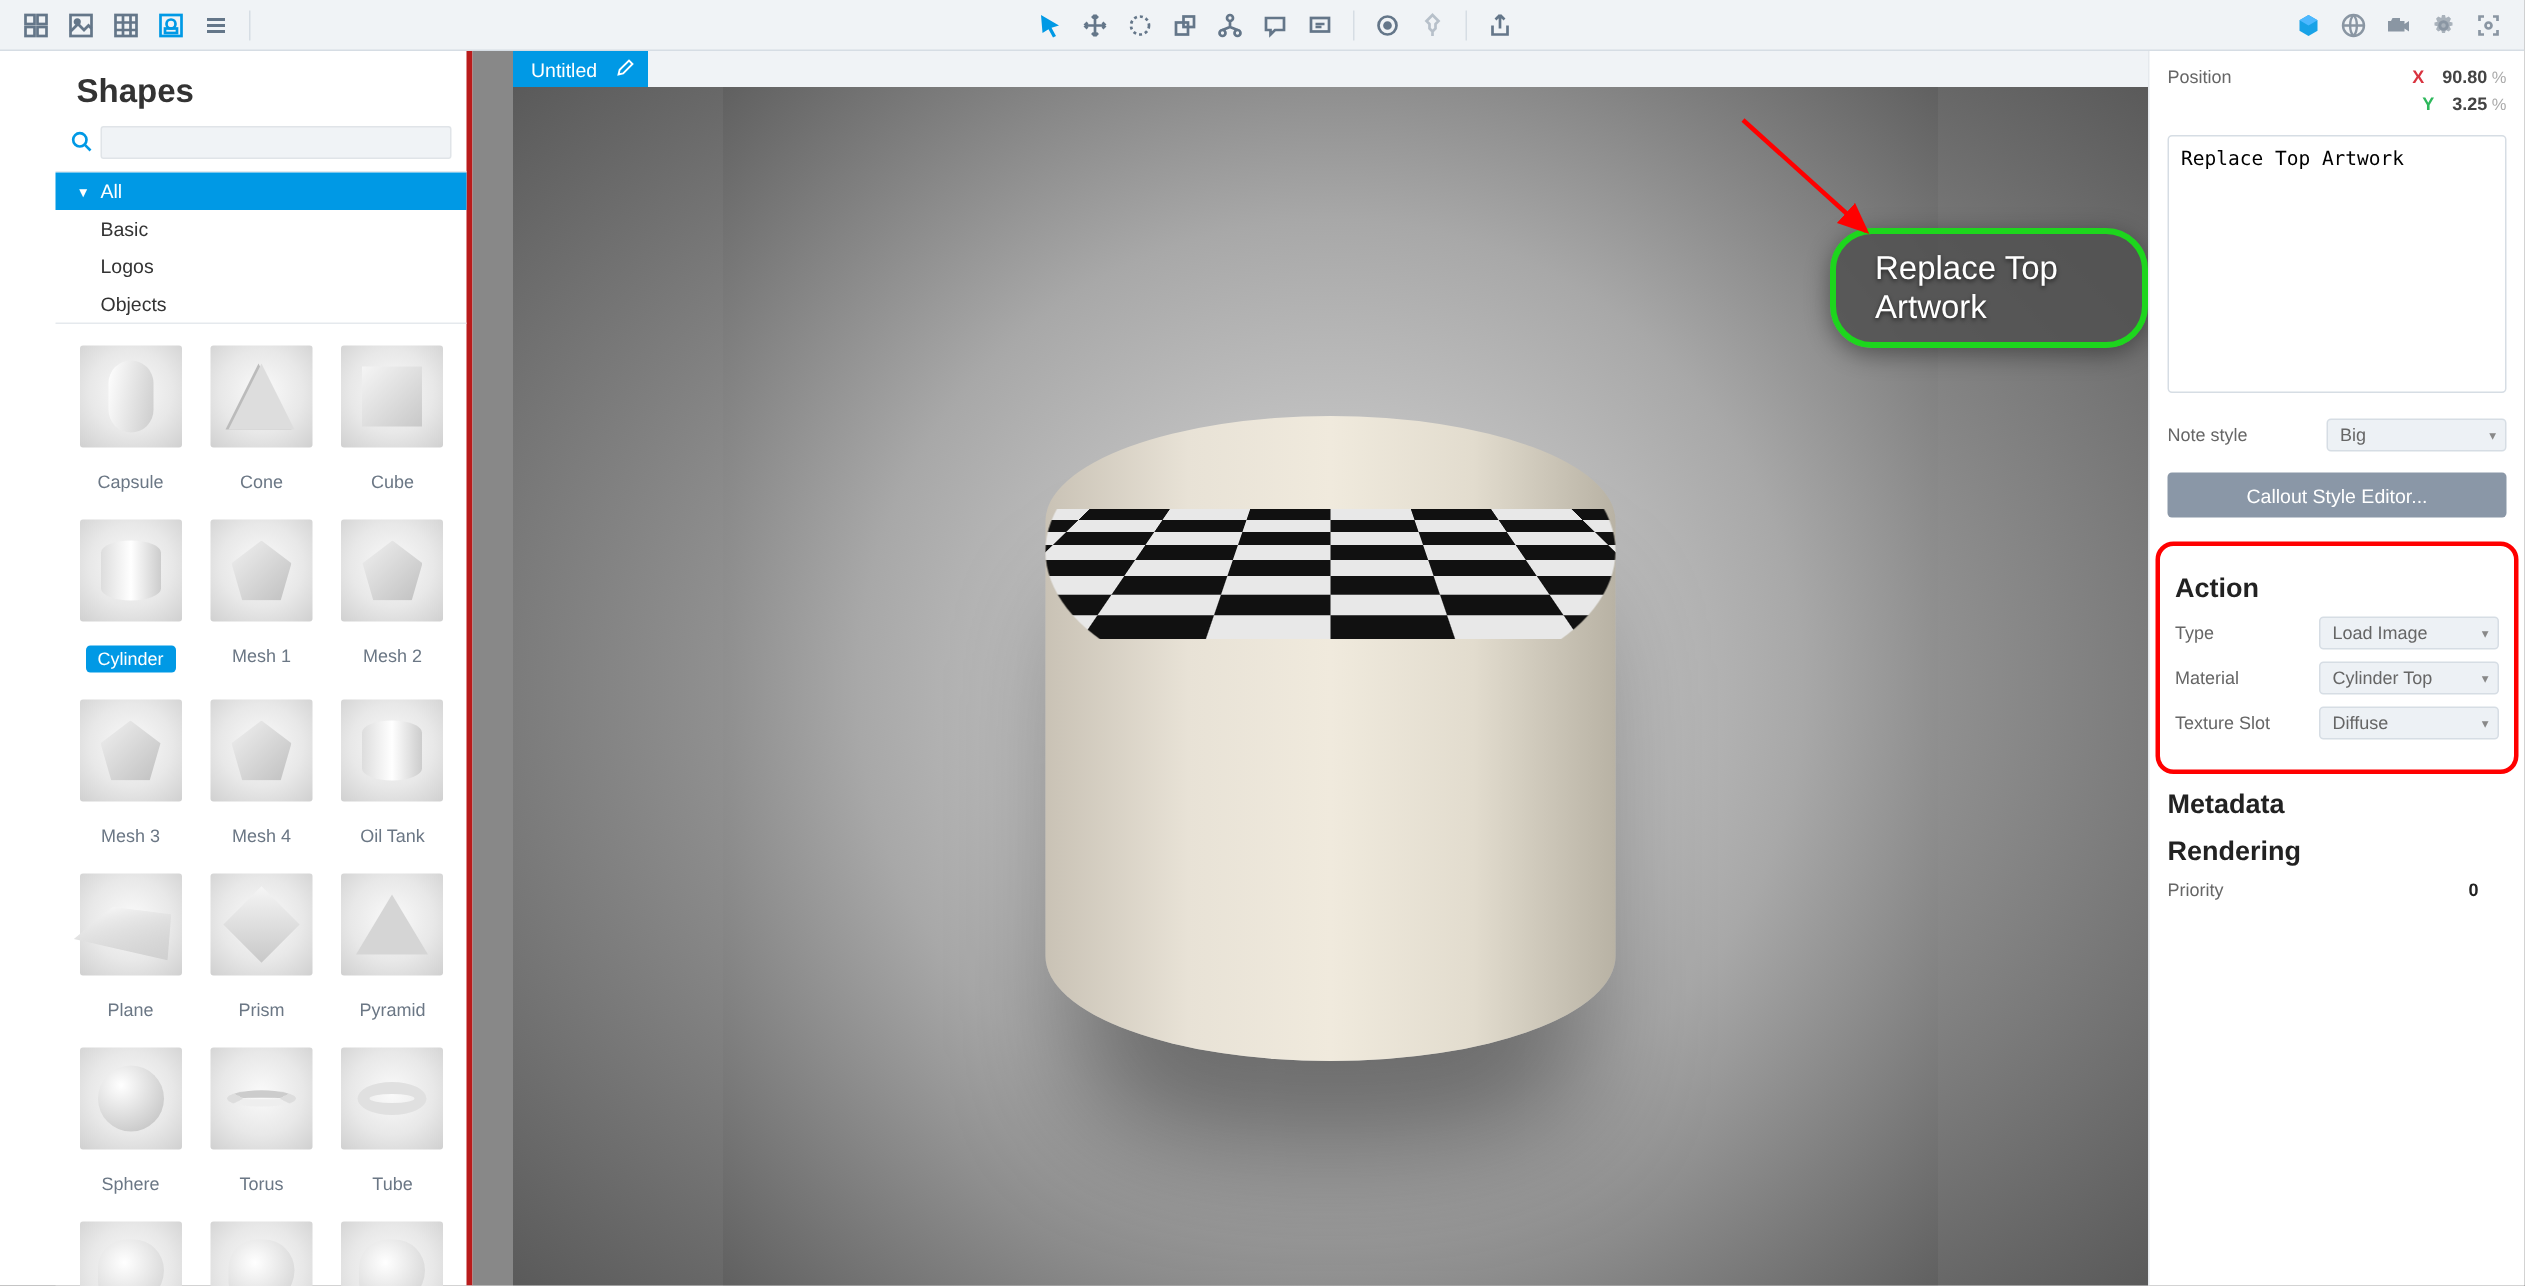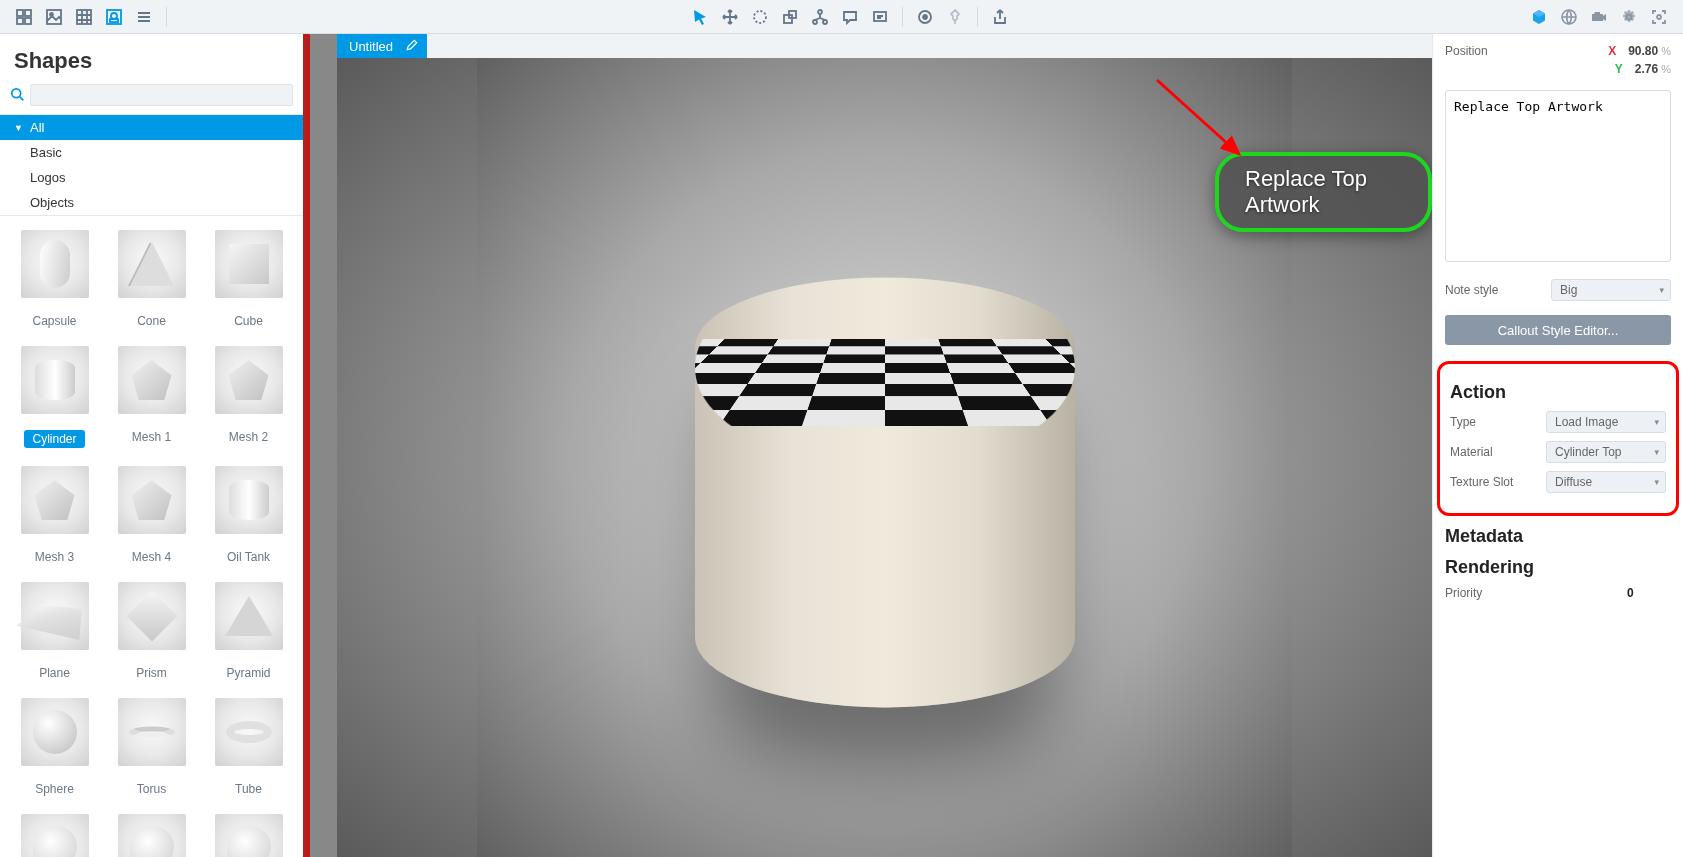--- a/index.html
+++ b/index.html
@@ -8,21 +8,21 @@
 .tb-group { display: flex; gap: 2px; align-items: center; }
 .tb-sep { width: 1px; height: 20px; background: #d6dde4; margin: 0 8px; }
 .tb-btn { width: 28px; height: 28px; display: flex; align-items: center; justify-content: center; border-radius: 3px; cursor: pointer; color: #647689; }
 .tb-btn.active { color: #0099e5; }
 .tb-spacer { flex: 1; }
 .tb-right .tb-btn { color: #8a96a3; }
 .tb-right .tb-btn.blue { color: #0099e5; }
 
 .main { display: flex; height: calc(100% - 34px); }
 
-.sidebar { width: 310px; border-right: 7px solid #b91c1c; display: flex; flex-direction: column; background: #fff; }
+.sidebar { width: 278px; border-right: 4px solid #b91c1c; display: flex; flex-direction: column; background: #fff; margin-left: 37px; }
 .panel-title { font-size: 22px; font-weight: 600; padding: 14px 14px 10px; }
 .search-row { padding: 0 10px 8px; display: flex; align-items: center; gap: 4px; }
 .search-row svg { flex-shrink: 0; }
 .search-row input { flex: 1; height: 22px; background: #f0f3f6; border: 1px solid #e0e4e8; border-radius: 2px; padding: 0 6px; font-size: 12px; }
 .cat-list { border-top: 1px solid #e5e9ed; }
 .cat-item { padding: 5px 14px 5px 30px; font-size: 13px; cursor: pointer; position: relative; }
 .cat-item.active { background: #0099e5; color: #fff; }
 .cat-item.active::before { content: "▼"; position: absolute; left: 14px; font-size: 9px; top: 8px; }
 .shapes-grid { flex: 1; overflow-y: auto; padding: 14px 10px; border-top: 1px solid #e5e9ed; display: grid; grid-template-columns: repeat(3, 1fr); gap: 18px 8px; }
 .shape-cell { display: flex; flex-direction: column; align-items: center; gap: 16px; cursor: pointer; }
@@ -43,21 +43,21 @@
 
 .callout-pill { position: absolute; left: 878px; top: 94px; background: rgba(80,80,80,0.85); border: 4px solid #1dd61d; border-radius: 28px; padding: 10px 26px; color: #fff; font-size: 22px; text-shadow: 0 1px 3px rgba(0,0,0,0.6); box-shadow: 0 4px 16px rgba(0,0,0,0.4); }
 
 .arrow { position: absolute; pointer-events: none; }
 
 .inspector { width: 251px; border-left: 1px solid #e5e9ed; background: #fff; padding: 10px 12px; overflow-y: auto; font-size: 13px; color: #444; position: relative; }
 .insp-row { display: grid; grid-template-columns: 1fr auto auto; gap: 6px; align-items: center; margin-bottom: 4px; font-size: 12px; }
 .insp-row .lbl { color: #666; }
 .axis-x { color: #d9333f; font-weight: 600; text-align: center; width: 20px; }
 .axis-y { color: #2eb85c; font-weight: 600; text-align: center; width: 20px; }
-.val { text-align: left; font-weight: 600; min-width: 44px; }
+.val { text-align: center; font-weight: 600; min-width: 44px; }
 .pct { color: #aaa; font-size: 11px; margin-left: 3px; }
 .textarea { width: 100%; height: 172px; border: 1px solid #d6dde4; border-radius: 3px; padding: 8px; font-size: 13px; resize: none; margin: 10px 0 6px; }
 .insp-field { display: flex; justify-content: space-between; align-items: center; margin: 8px 0; font-size: 12px; color: #666; }
 .select { width: 120px; height: 22px; background: #edf1f5; border: 1px solid #d6dde4; border-radius: 3px; font-size: 12px; display: flex; align-items: center; justify-content: space-between; padding: 0 6px 0 8px; cursor: pointer; }
 .select .caret { font-size: 9px; color: #888; }
 .big-btn { width: 100%; height: 30px; background: #8a97a7; color: #fff; border: none; border-radius: 3px; font-size: 13px; cursor: pointer; margin: 6px 0 10px; }
 .section-title { font-size: 18px; font-weight: 700; margin: 10px 0 8px; color: #222; }
 .action-box { border: 3px solid #ff0000; border-radius: 12px; padding: 8px 10px 12px; margin: 6px -8px 8px -8px; }
 
 
@@ -416,21 +416,21 @@
 
   <div class="inspector">
     <div class="insp-row">
       <span class="lbl">Position</span>
       <span class="axis-x">X</span>
       <span><span class="val">90.80</span><span class="pct">%</span></span>
     </div>
     <div class="insp-row">
       <span></span>
       <span class="axis-y">Y</span>
-      <span><span class="val">2.76</span><span class="pct">%</span></span>
+      <span><span class="val">3.25</span><span class="pct">%</span></span>
     </div>
     <textarea class="textarea" id="note-ta" style="">Replace Top Artwork</textarea>
     <div class="insp-field">
       <span>Note style</span>
       <div class="select">
           <span>Big</span>
           <span class="caret">▾</span>
         </div>
     </div>
     <button class="big-btn">Callout Style Editor...</button>

